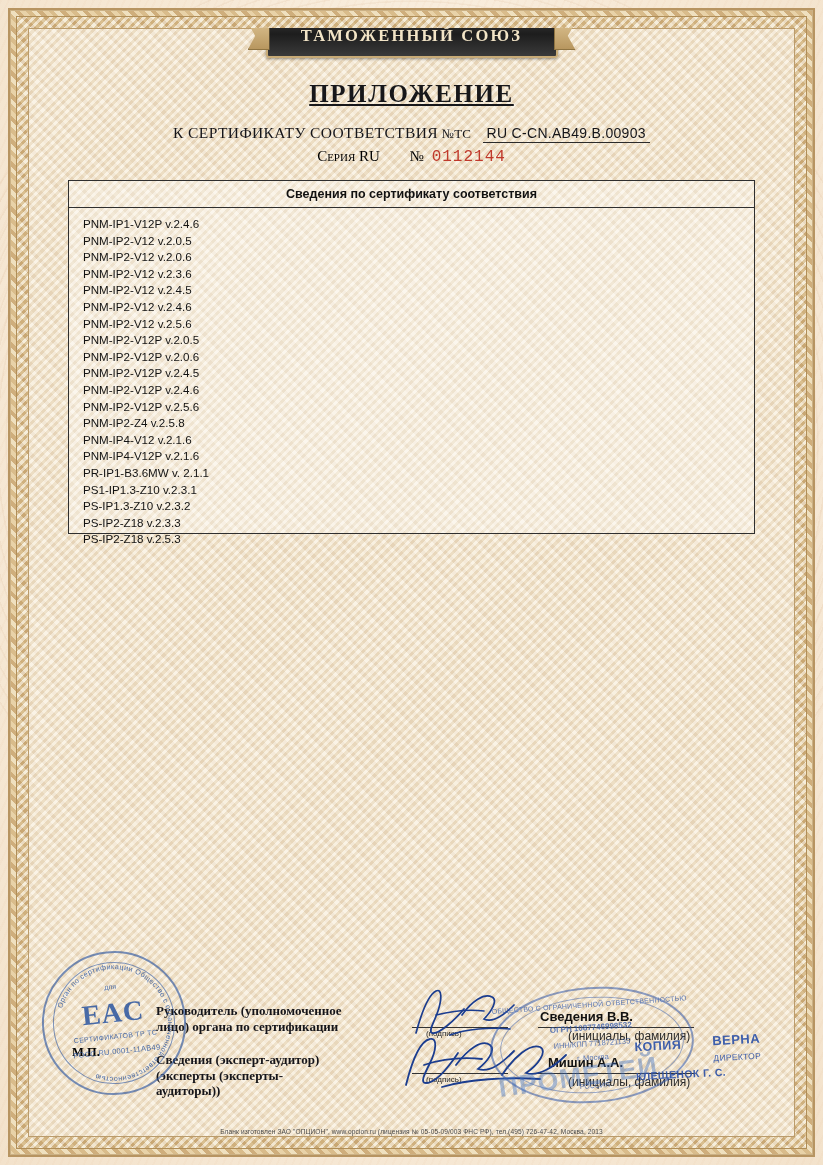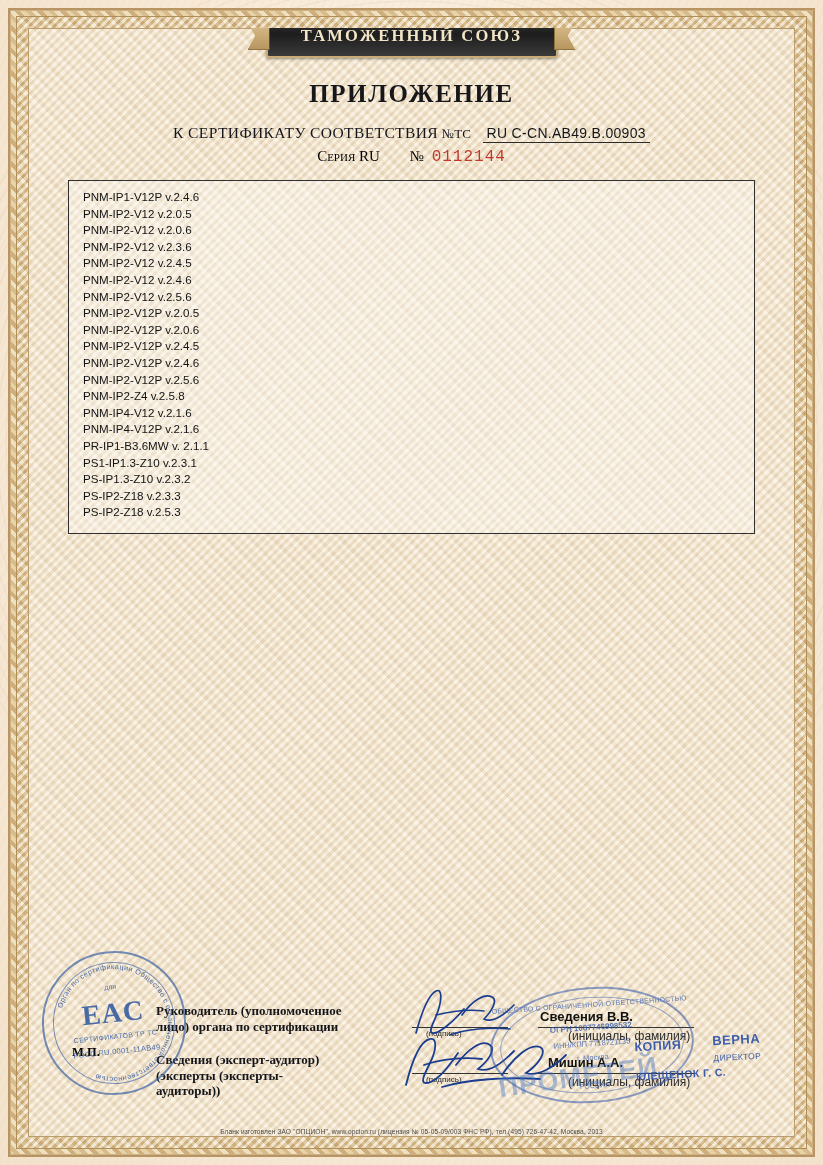--- a/index.html
+++ b/index.html
@@ -97,20 +97,21 @@
   .banner-text{
     color:#f2e4c6;font-family:"Liberation Serif",serif;
     font-weight:bold;font-size:16.5px;letter-spacing:2.2px;
     text-transform:uppercase;white-space:nowrap;
   }
 
   .title{
     position:absolute;top:52px;left:0;right:0;text-align:center;
     font-size:25px;font-weight:bold;letter-spacing:1.6px;color:#17171a;
     font-family:"Liberation Serif",serif;
+    text-decoration:underline;
   }
 
   .subline{
     position:absolute;top:96px;left:0;right:0;
     text-align:center;
     font-size:15px;color:#15151a;
   }
   .subline .lbl{font-variant:small-caps;letter-spacing:.4px;font-size:15.5px;}
   .num-label{font-size:13px;}
   .certno{
@@ -302,20 +303,21 @@
     </div>
 
     <div class="serie">
       <span class="sname">Серия</span>
       <span>RU</span>
       <span class="snum">№</span>
       <span class="sval">0112144</span>
     </div>
 
     <div class="tablebox">
+      <div class="tablebox-head">Сведения по сертификату соответствия</div>
       <div class="tablebox-body">
         <div class="row">PNM-IP1-V12P v.2.4.6</div>
         <div class="row">PNM-IP2-V12 v.2.0.5</div>
         <div class="row">PNM-IP2-V12 v.2.0.6</div>
         <div class="row">PNM-IP2-V12 v.2.3.6</div>
         <div class="row">PNM-IP2-V12 v.2.4.5</div>
         <div class="row">PNM-IP2-V12 v.2.4.6</div>
         <div class="row">PNM-IP2-V12 v.2.5.6</div>
         <div class="row">PNM-IP2-V12P v.2.0.5</div>
         <div class="row">PNM-IP2-V12P v.2.0.6</div>

